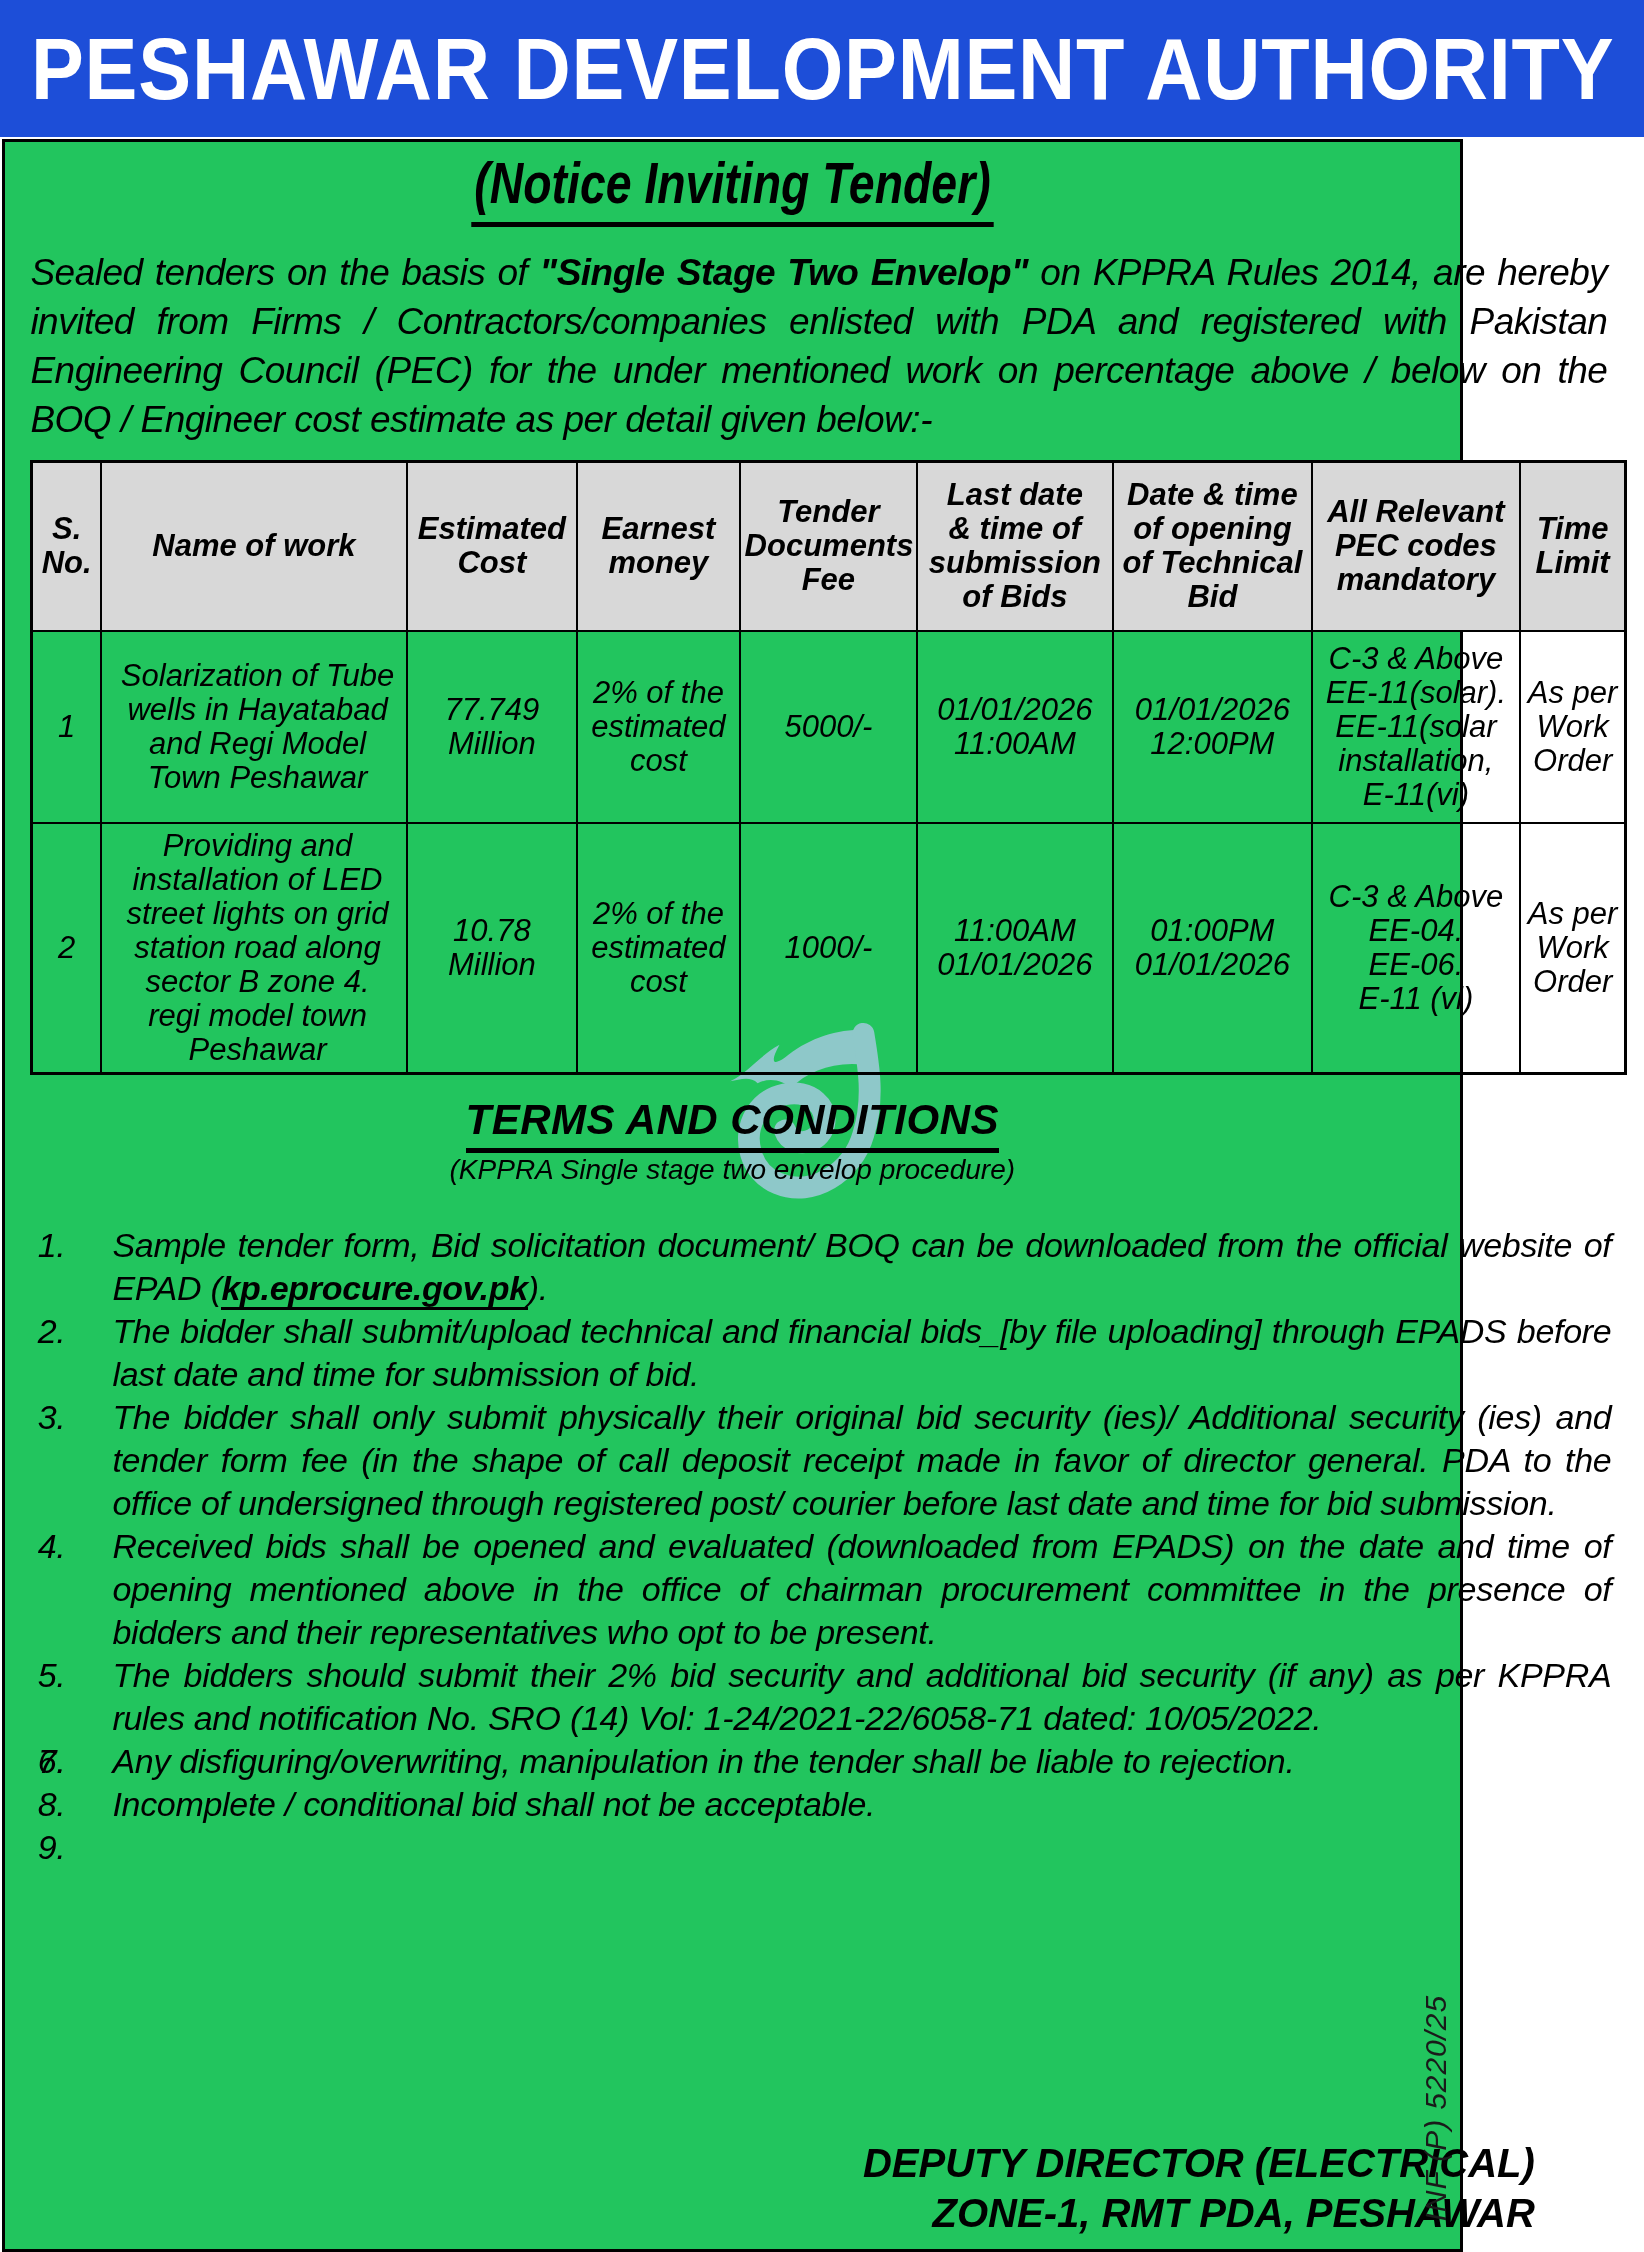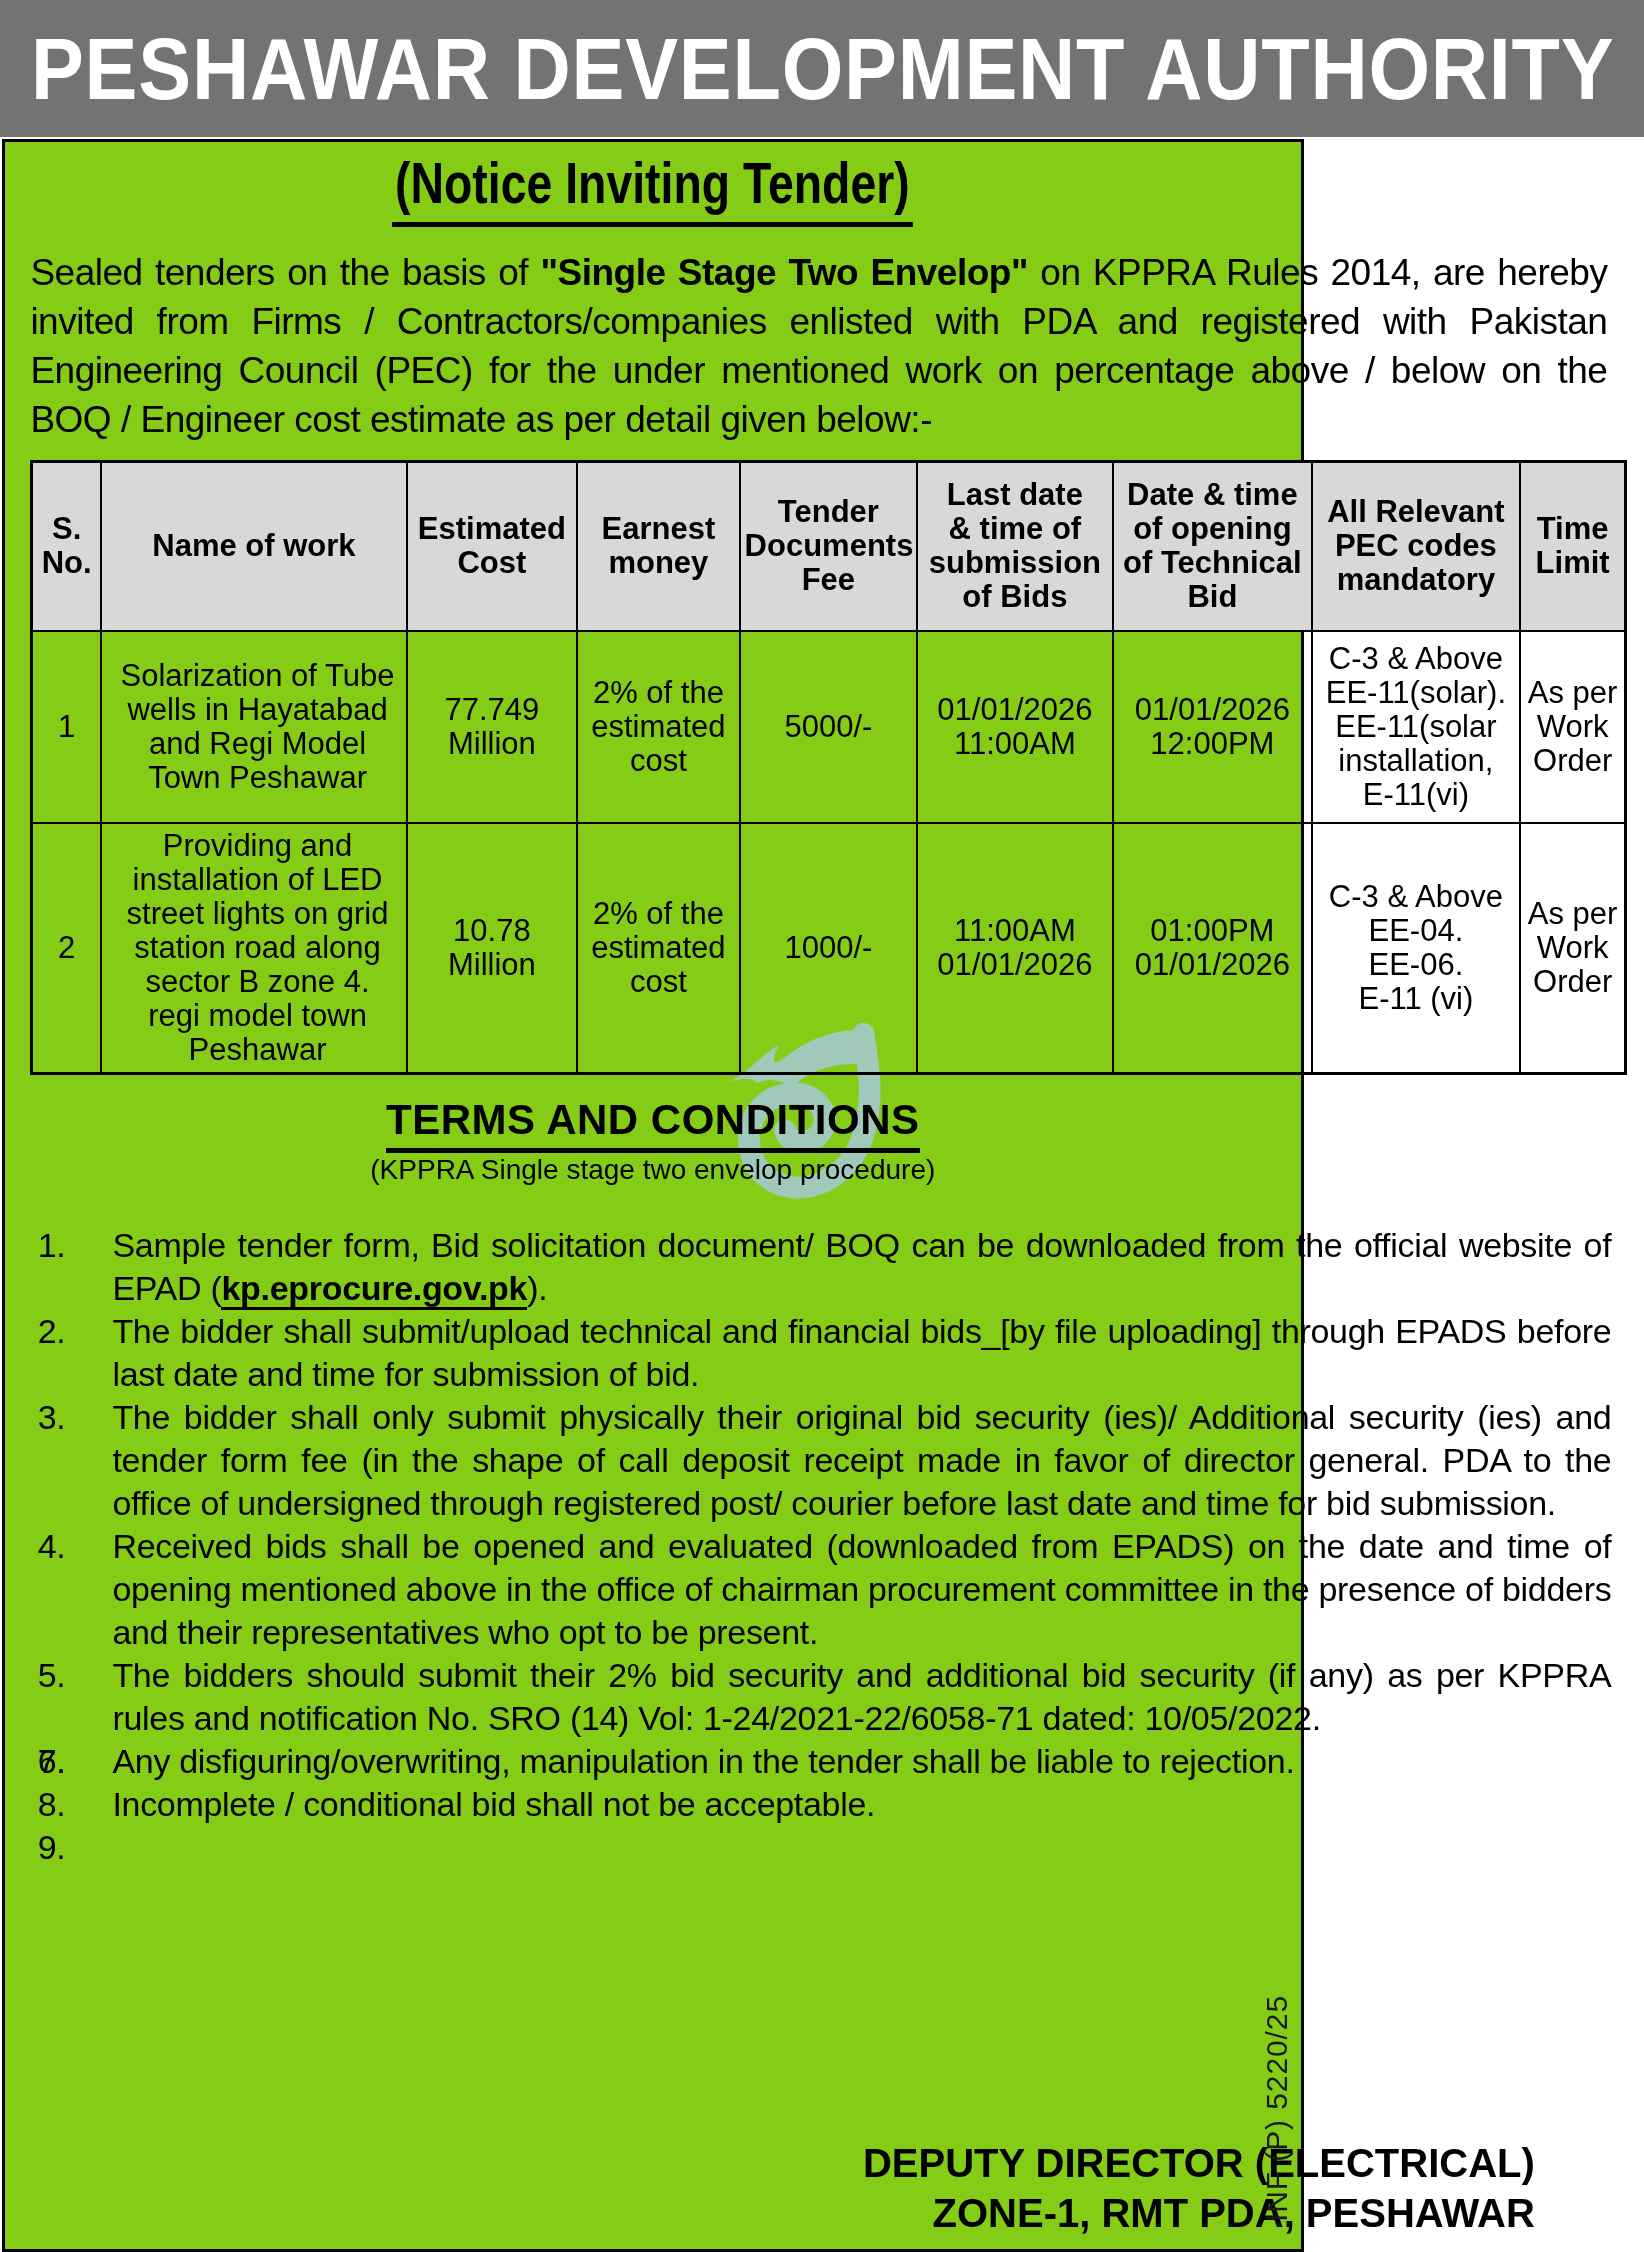--- a/index.html
+++ b/index.html
@@ -2,31 +2,31 @@
 <html style="font-size:14.6px"><head>
 <meta charset="utf-8">
 <style>
   html,body{margin:0;padding:0;background:#ffffff;}
   body{
     width:1645px;height:2252px;position:relative;overflow:hidden;
     font-family:"Liberation Sans", sans-serif;color:#000;
   }
   
   .masthead{
-    position:absolute;top:0;left:0;width:1645px;height:137px;background:#737373;
+    position:absolute;top:0;left:0;width:1645px;height:137px;background:#1d4ed8;
     display:flex;align-items:center;justify-content:center;overflow:hidden;
   }
   .masthead .t{
     color:#fff;font-weight:bold;font-size:88px;white-space:nowrap;
     transform:scaleX(0.9);transform-origin:center;letter-spacing:0.9px;
   }
   
   .sheet{
-    position:absolute;top:139px;left:1.8px;width:1302px;height:2113px;
-    border:3.7px solid #000;box-sizing:border-box;background:#84cc16;
+    position:absolute;top:139px;left:1.8px;width:1461px;height:2113px;
+    border:3.7px solid #000;box-sizing:border-box;background:#22c55e;font-style:italic;
   }
   
   .noticeTitle{position:absolute;top:7.3px;left:0;width:100%;text-align:center;}
   .noticeTitle .t{
     display:inline-block;font-weight:bold;font-size:58px;white-space:nowrap;
     transform:scaleX(0.80);transform-origin:center;
     border-bottom:5.5px solid #000;padding:0 3.7px 5.5px 3.7px;
   }
   
   .intro{

